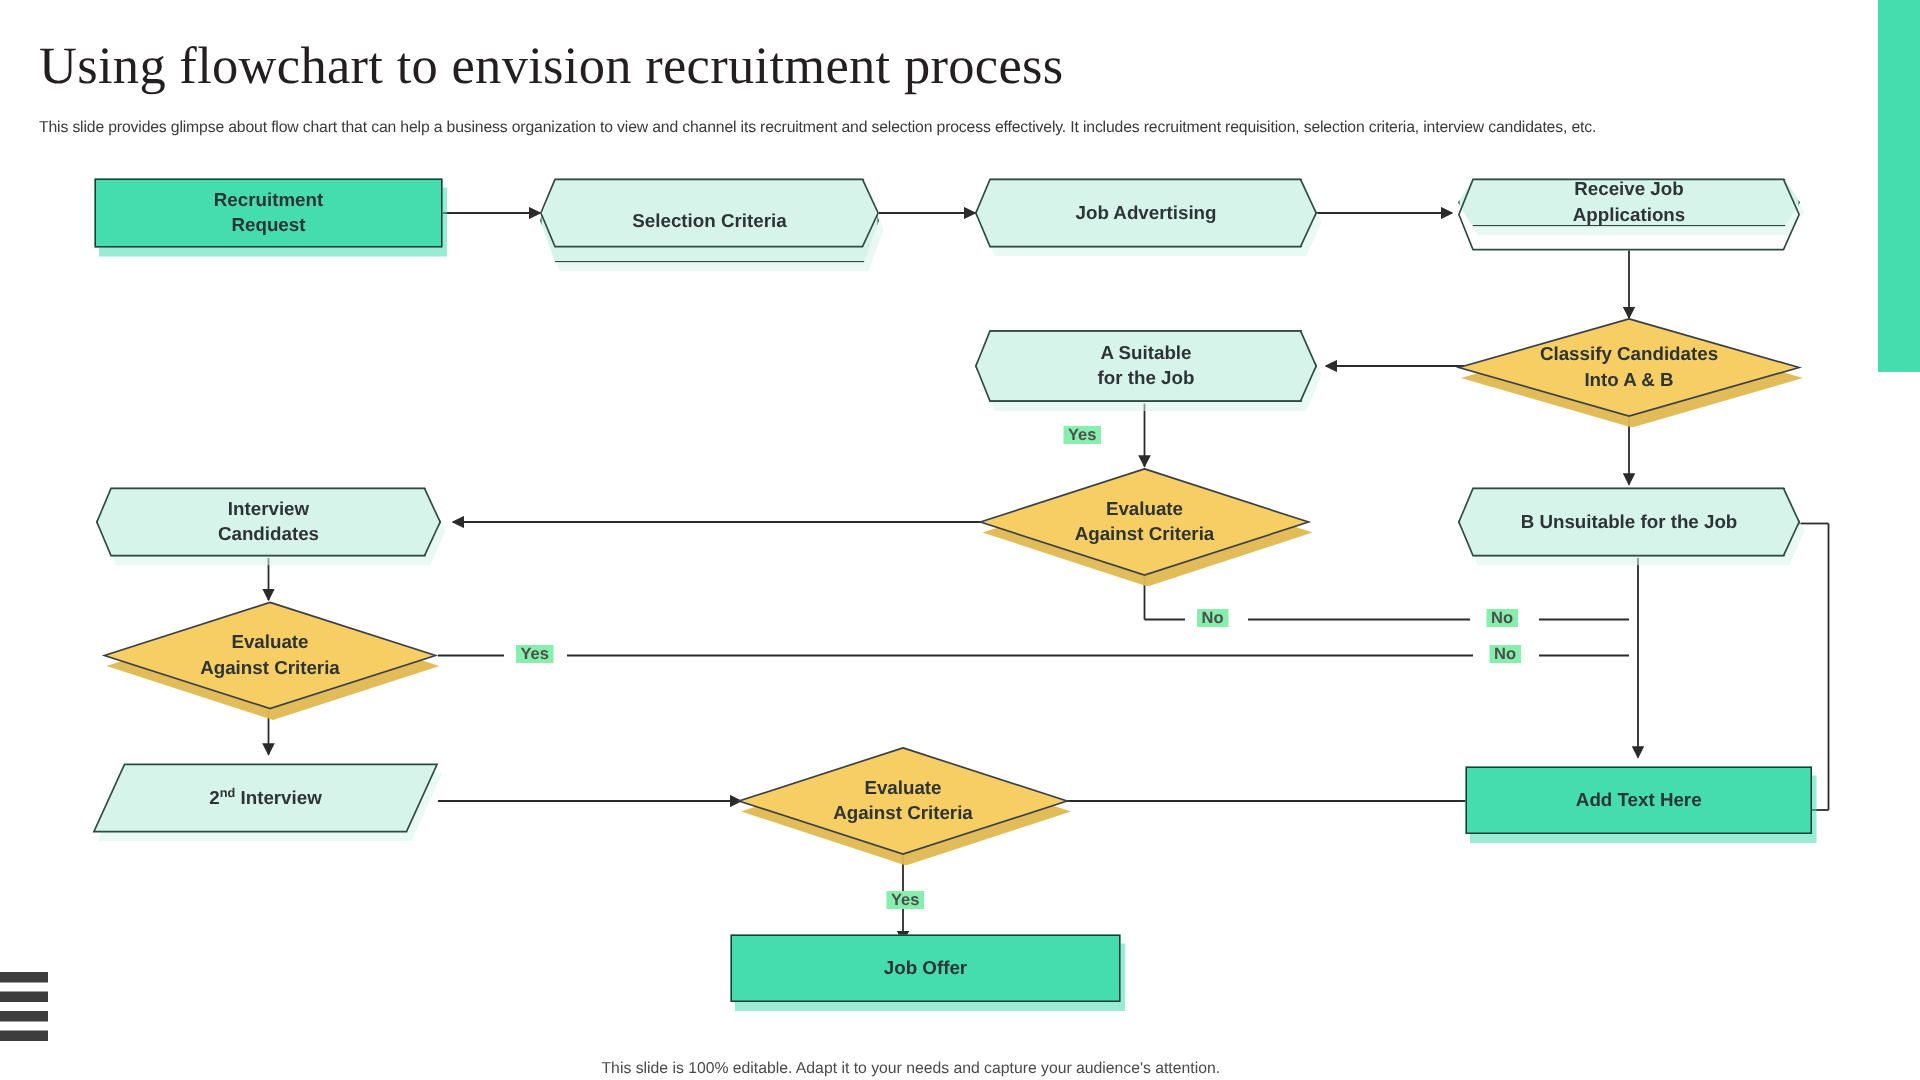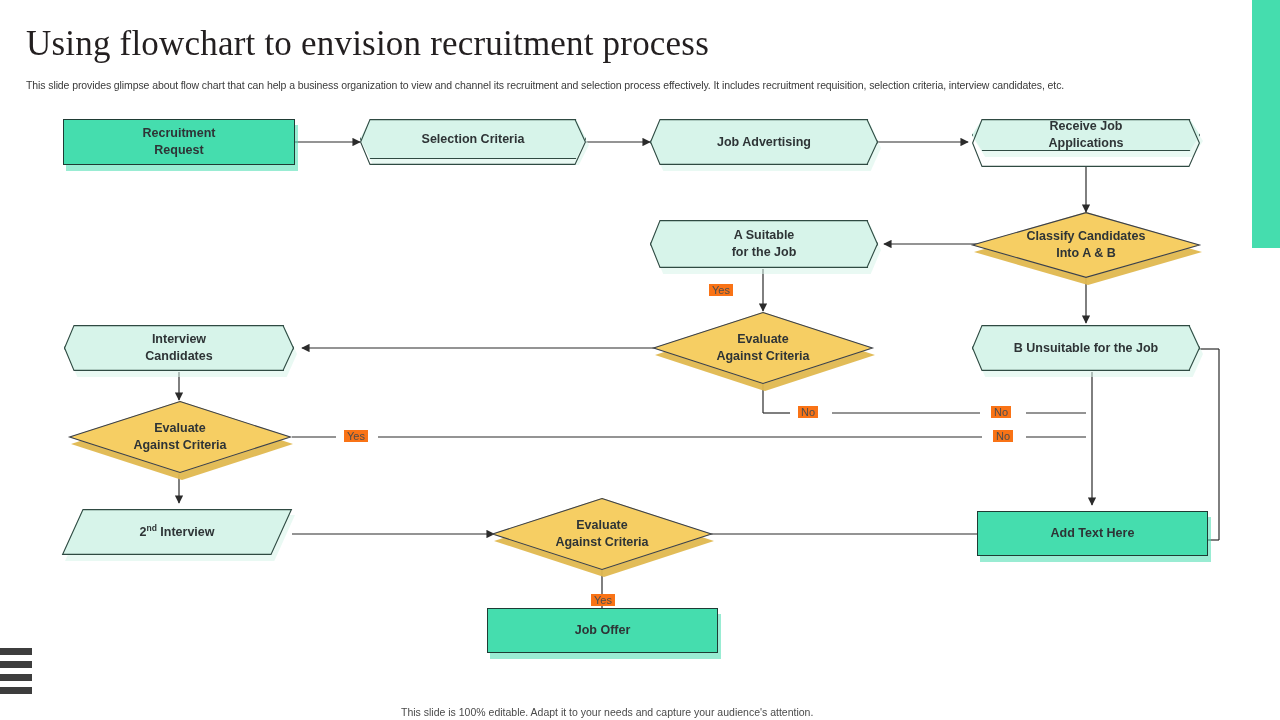--- a/index.html
+++ b/index.html
@@ -153,23 +153,23 @@
     background: #E0B84F;
     clip-path: polygon(50% 0%, 100% 50%, 50% 100%, 0% 50%);
     left: 2px; top: 7px; opacity: 0.95;
   }
   .dia svg.outline { position:absolute; left:0; top:0; z-index:2; overflow: visible; }
 
   
   .edge-label {
     position: absolute;
     font-size: 11px;
-    font-weight: normal;
+    font-weight: bold;
     color: #4d4d4d;
-    background: #f97316;
+    background: #86efac;
     padding: 0 3px;
     white-space: nowrap;
   }
 
   sup { font-size: 0.68em; vertical-align: super; }
 </style>
 </head>
 <body>
 
 <div id="slide">
@@ -237,21 +237,21 @@
 
   <div class="node rect" style="left:63px; top:119px; width:232px; height:46px;text-align:center;">
     <div class="shadow"></div>
     <div class="body"></div>
     <div class="label">
       <span>Recruitment</span><br>
       <span>Request</span>
     </div>
   </div>
 
-  <div class="node hex" style="left:360px; top:119px; width:226px; height:40px;">
+  <div class="node hex" style="left:360px; top:119px; width:226px; height:56px;">
     <div class="shadow"></div>
     <div class="body"></div>
     <svg class="outline" width="226" height="46" viewBox="0 0 226 46">
         <polygon points="10,0.6 215,0.6 225.4,23 215,45.4 10,45.4 0.6,23" fill="none" stroke="#2f4a42" stroke-width="1.1"></polygon>
       </svg>
     <div class="label">Selection Criteria</div>
   </div>
 
   <div class="node hex" style="left:650px; top:119px; width:228px; height:46px;text-align:center;">
     <div class="shadow"></div>
@@ -363,21 +363,21 @@
       <span>Against Criteria</span>
     </div>
   </div>
 
   <div class="node rect" style="left:977px; top:511px; width:231px; height:45px;justify-content:center;">
     <div class="shadow"></div>
     <div class="body"></div>
     <div class="label">Add Text Here</div>
   </div>
 
-  <div class="node rect" style="left:487px; top:608px; width:231px; height:45px;">
+  <div class="node rect" style="left:487px; top:623px; width:260px; height:45px;">
     <div class="shadow"></div>
     <div class="body"></div>
     <div class="label">Job Offer</div>
   </div>
 
   <div id="brand-logo">
     <span></span>
     <span></span>
     <span></span>
     <span></span>

